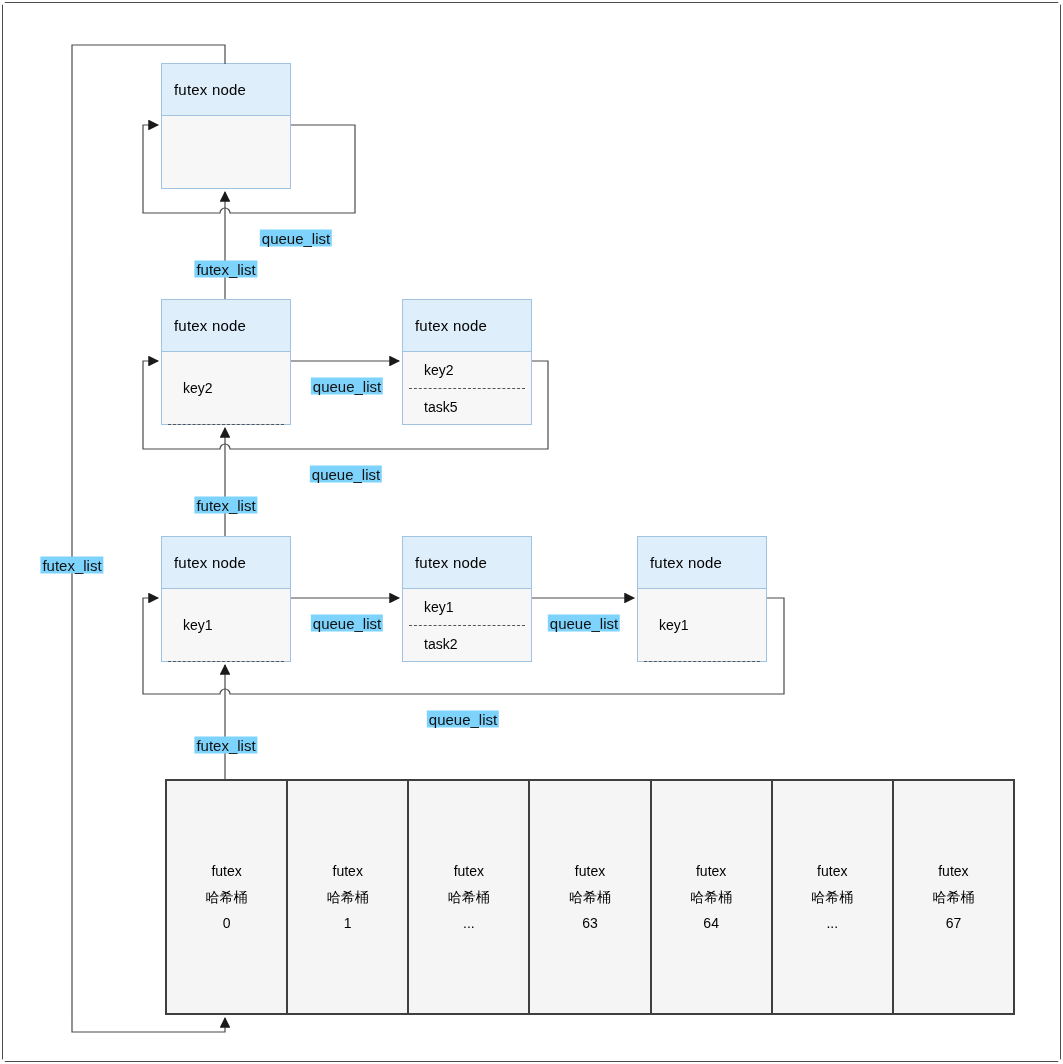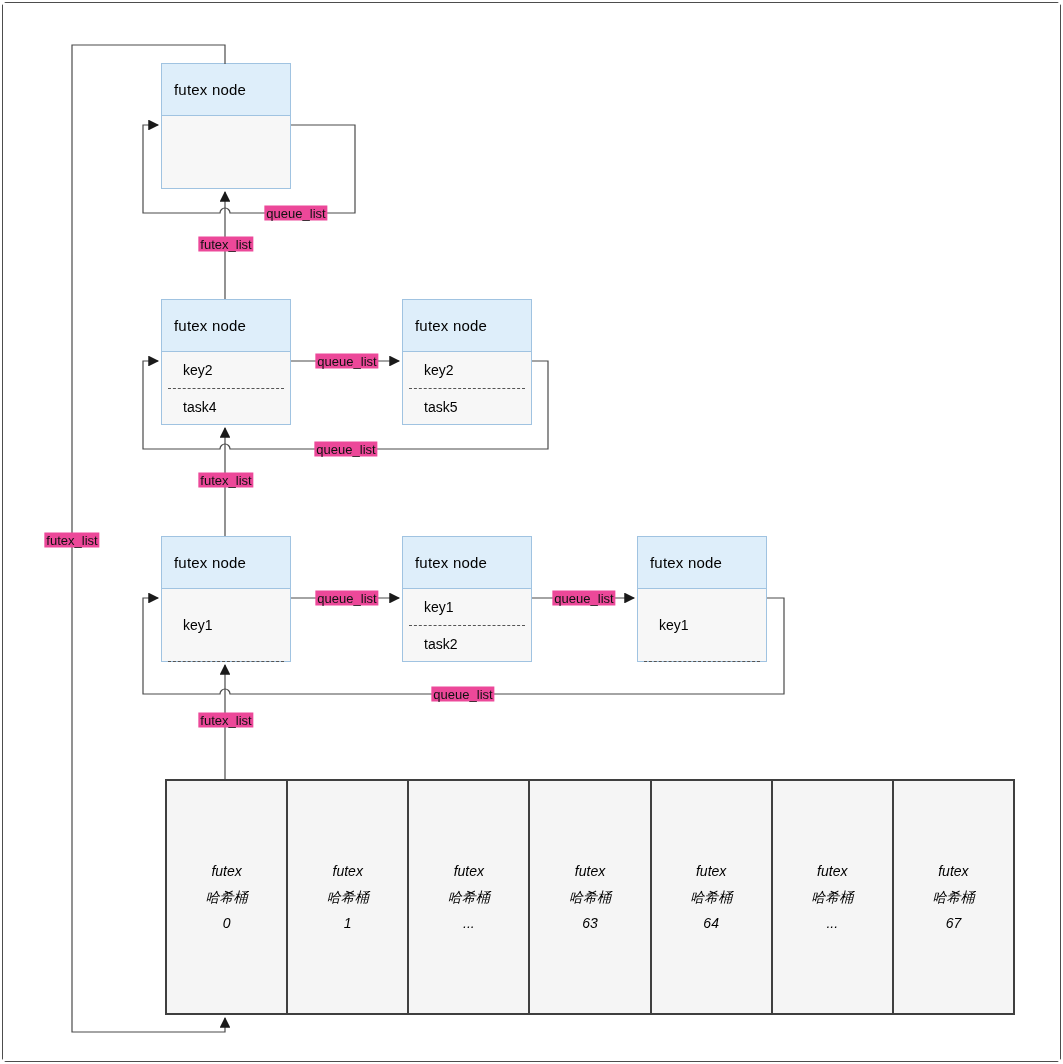--- a/index.html
+++ b/index.html
@@ -26,28 +26,28 @@
   .node-divider { height:0; border-top:1px dashed #555; margin:0 6px; }
   
   #buckets {
     position:absolute; left:165px; top:779px; width:850px; height:236px;
     box-sizing:border-box; border:2px solid #3f3f3f; background:#f5f5f5;
     display:flex; z-index:1;
   }
   .bucket {
     flex:1; border-right:2px solid #3f3f3f; display:flex; flex-direction:column;
     align-items:center; justify-content:center; font-size:14px; line-height:26px;
-    text-align:center; background:#f5f5f5;font-style:italic;
+    text-align:center; background:#f5f5f5;
   }
   .bucket:last-child { border-right:none; }
   
   #wires { position:absolute; left:0; top:0; z-index:2; pointer-events:none; }
   .edge-label {
     position:absolute; transform:translate(-50%,-50%); z-index:3;
-    background:#ec4899; padding:0 2px; font-size:13px; color:#111; white-space:nowrap;
+    background:#7dd3fc; padding:0 2px; font-size:15px; color:#111; white-space:nowrap;margin-top:25px;
   }
 </style>
 </head>
 <body>
 
 <div id="canvas">
 
   <svg id="wires" width="1063" height="1064" viewBox="0 0 1063 1064">
     <defs>
       <marker id="arrow" viewBox="0 0 10 10" refX="9" refY="5" markerWidth="11" markerHeight="9" orient="auto-start-reverse">
@@ -74,21 +74,20 @@
 
   <div class="node" style="left:161px; top:63px;">
     <div class="node-header">futex node</div>
   </div>
 
   <div class="node" style="left:161px; top:299px;">
     <div class="node-header">futex node</div>
     <div class="node-body">
       <div class="node-row">key2</div>
       <div class="node-divider"></div>
-      <div class="node-row">task4</div>
     </div>
   </div>
 
   <div class="node" style="left:402px; top:299px;">
     <div class="node-header">futex node</div>
     <div class="node-body">
       <div class="node-row">key2</div>
       <div class="node-divider"></div>
       <div class="node-row">task5</div>
     </div>

